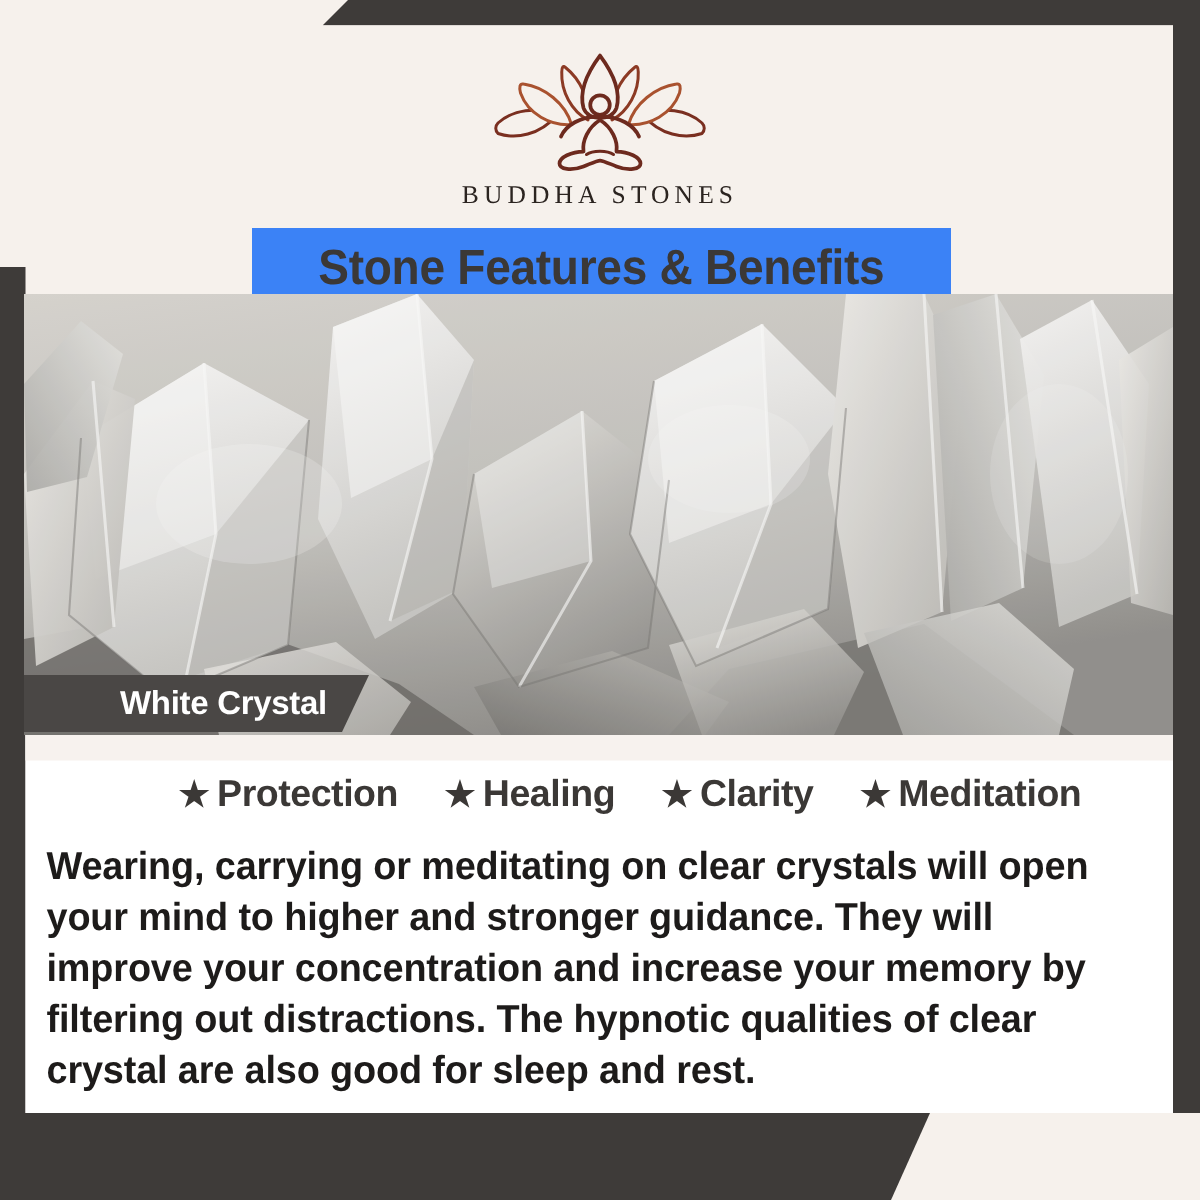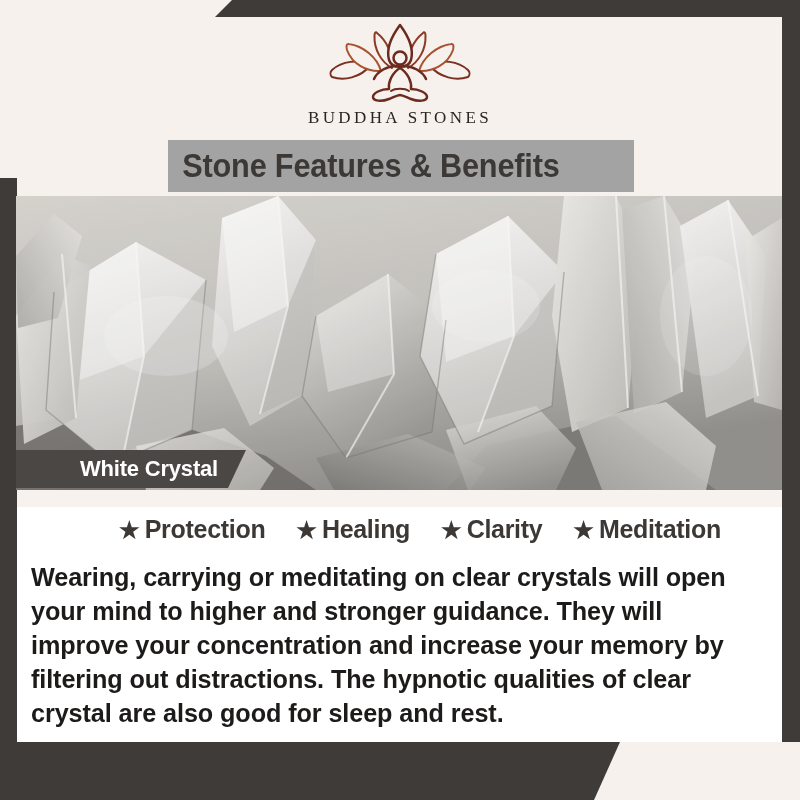--- a/index.html
+++ b/index.html
@@ -34,38 +34,38 @@
     background:#3e3b39;
     clip-path:polygon(0 0, 100% 0, calc(100% - 26px) 100%, 0 100%);
   }
   .frame-bottom-right{
     position:absolute;bottom:0;right:0;width:200px;height:58px;
     background:#f6f1ec;
   }
 
   
   .header{
-    position:absolute;top:0;left:0;width:800px;height:196px;
+    position:absolute;top:12px;left:0;width:800px;height:196px;
   }
   .logo-wrap{
     position:absolute;top:22px;left:0;width:800px;
     display:flex;flex-direction:column;align-items:center;
   }
   .logo-mark{width:150px;height:82px;display:block;}
   .logo-text{
     margin-top:4px;
     font-family:"Liberation Serif", serif;
     font-size:17px;letter-spacing:3.4px;color:#2b2420;
     font-weight:400;white-space:nowrap;
   }
 
   .title-box{
     position:absolute;left:168px;top:140px;width:466px;height:52px;
-    background:#a3a3a3;
-    display:flex;align-items:center;
+    background:#3b82f6;
+    display:flex;align-items:center;justify-content:center;
   }
   .title-text{
     font-family:"Liberation Sans Narrow","Liberation Sans",sans-serif;
     font-weight:700;
     font-size:33px;
     letter-spacing:-0.2px;
     color:#3b3836;
     transform:scaleX(0.93);
     transform-origin:center;
     white-space:nowrap;

